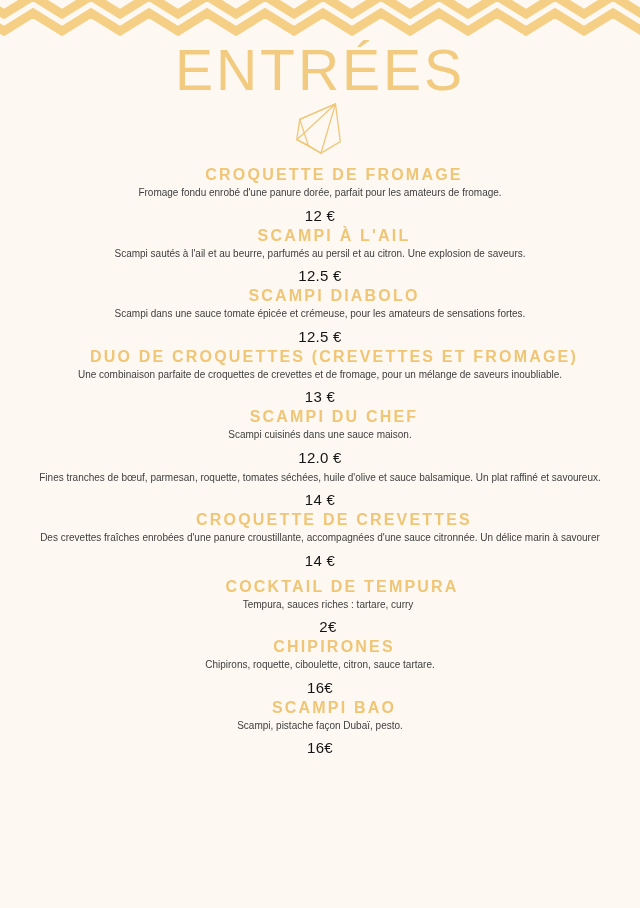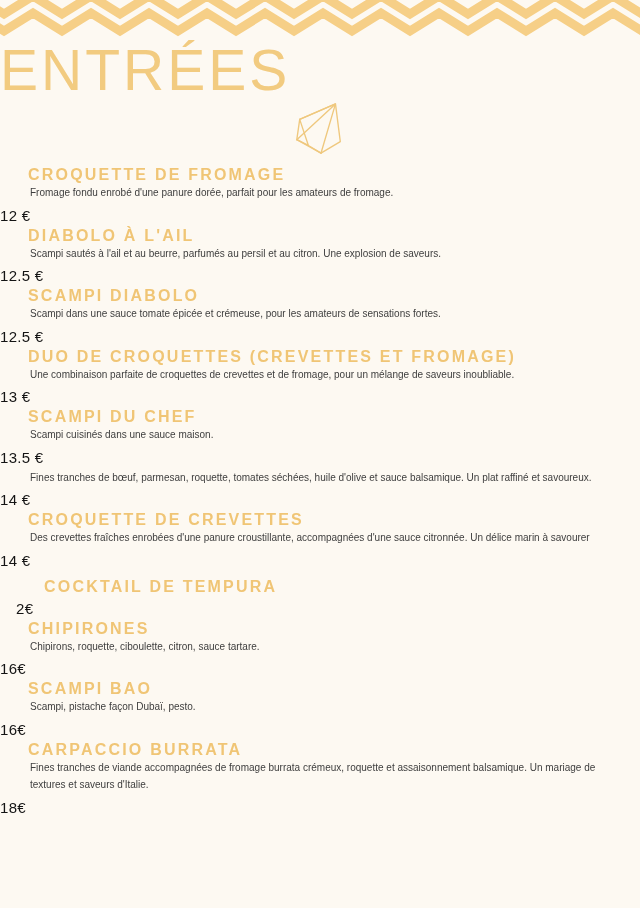--- a/index.html
+++ b/index.html
@@ -5,21 +5,21 @@
   * { box-sizing: border-box; }
   html, body {
     margin: 0; padding: 0;
   }
   body {
     width: 640px; height: 908px;
     background: #FDF9F2;
     font-family: "Liberation Sans", sans-serif;
     overflow: hidden;
   }
-  .page { width: 640px; height: 908px; }
+  .page { width: 640px; height: 908px; text-align: center; }
 
   
   .zigzag { display: block; width: 640px; height: 42px; }
   .page-title {
     margin: 0;
     font-size: 57px;
     line-height: 56px;
     font-weight: 300;
     letter-spacing: 3px;
     color: #F2CB80;
@@ -81,71 +81,67 @@
   </header>
 
   <main class="menu-list" id="menu-list">
   <section class="menu-item">
     <h2 class="item-name">CROQUETTE DE FROMAGE</h2>
     <p class="item-desc">Fromage fondu enrobé d'une panure dorée, parfait pour les amateurs de fromage.</p>
     <div class="item-price">12 €</div>
   </section>
 
   <section class="menu-item">
-    <h2 class="item-name">DIABOLO À L'AIL</h2>
+    <h2 class="item-name">SCAMPI À L'AIL</h2>
     <p class="item-desc">Scampi sautés à l'ail et au beurre, parfumés au persil et au citron. Une explosion de saveurs.</p>
     <div class="item-price">12.5 €</div>
   </section>
 
   <section class="menu-item">
     <h2 class="item-name">SCAMPI DIABOLO</h2>
     <p class="item-desc">Scampi dans une sauce tomate épicée et crémeuse, pour les amateurs de sensations fortes.</p>
     <div class="item-price">12.5 €</div>
   </section>
 
   <section class="menu-item">
     <h2 class="item-name">DUO DE CROQUETTES (CREVETTES ET FROMAGE)</h2>
     <p class="item-desc">Une combinaison parfaite de croquettes de crevettes et de fromage, pour un mélange de saveurs inoubliable.</p>
     <div class="item-price">13 €</div>
   </section>
 
   <section class="menu-item">
     <h2 class="item-name">SCAMPI DU CHEF</h2>
     <p class="item-desc">Scampi cuisinés dans une sauce maison.</p>
-    <div class="item-price">13.5 €</div>
+    <div class="item-price">12.0 €</div>
   </section>
 
   <section class="menu-item">
     <p class="item-desc">Fines tranches de bœuf, parmesan, roquette, tomates séchées, huile d'olive et sauce balsamique. Un plat raffiné et savoureux.</p>
     <div class="item-price">14 €</div>
   </section>
 
   <section class="menu-item">
     <h2 class="item-name">CROQUETTE DE CREVETTES</h2>
     <p class="item-desc">Des crevettes fraîches enrobées d'une panure croustillante, accompagnées d'une sauce citronnée. Un délice marin à savourer</p>
     <div class="item-price">14 €</div>
   </section>
 
   <section class="menu-item">
     <h2 class="item-name">COCKTAIL DE TEMPURA</h2>
+    <p class="item-desc">Tempura, sauces riches : tartare, curry</p>
     <div class="item-price">2€</div>
   </section>
 
   <section class="menu-item">
     <h2 class="item-name">CHIPIRONES</h2>
     <p class="item-desc">Chipirons, roquette, ciboulette, citron, sauce tartare.</p>
     <div class="item-price">16€</div>
   </section>
 
   <section class="menu-item">
     <h2 class="item-name">SCAMPI BAO</h2>
     <p class="item-desc">Scampi, pistache façon Dubaï, pesto.</p>
     <div class="item-price">16€</div>
   </section>
 
-  <section class="menu-item">
-    <h2 class="item-name">CARPACCIO BURRATA</h2>
-    <p class="item-desc">Fines tranches de viande accompagnées de fromage burrata crémeux, roquette et assaisonnement balsamique. Un mariage de textures et saveurs d'Italie.</p>
-    <div class="item-price">18€</div>
-  </section>
 </main>
 
 </div>
 
 </body></html>

